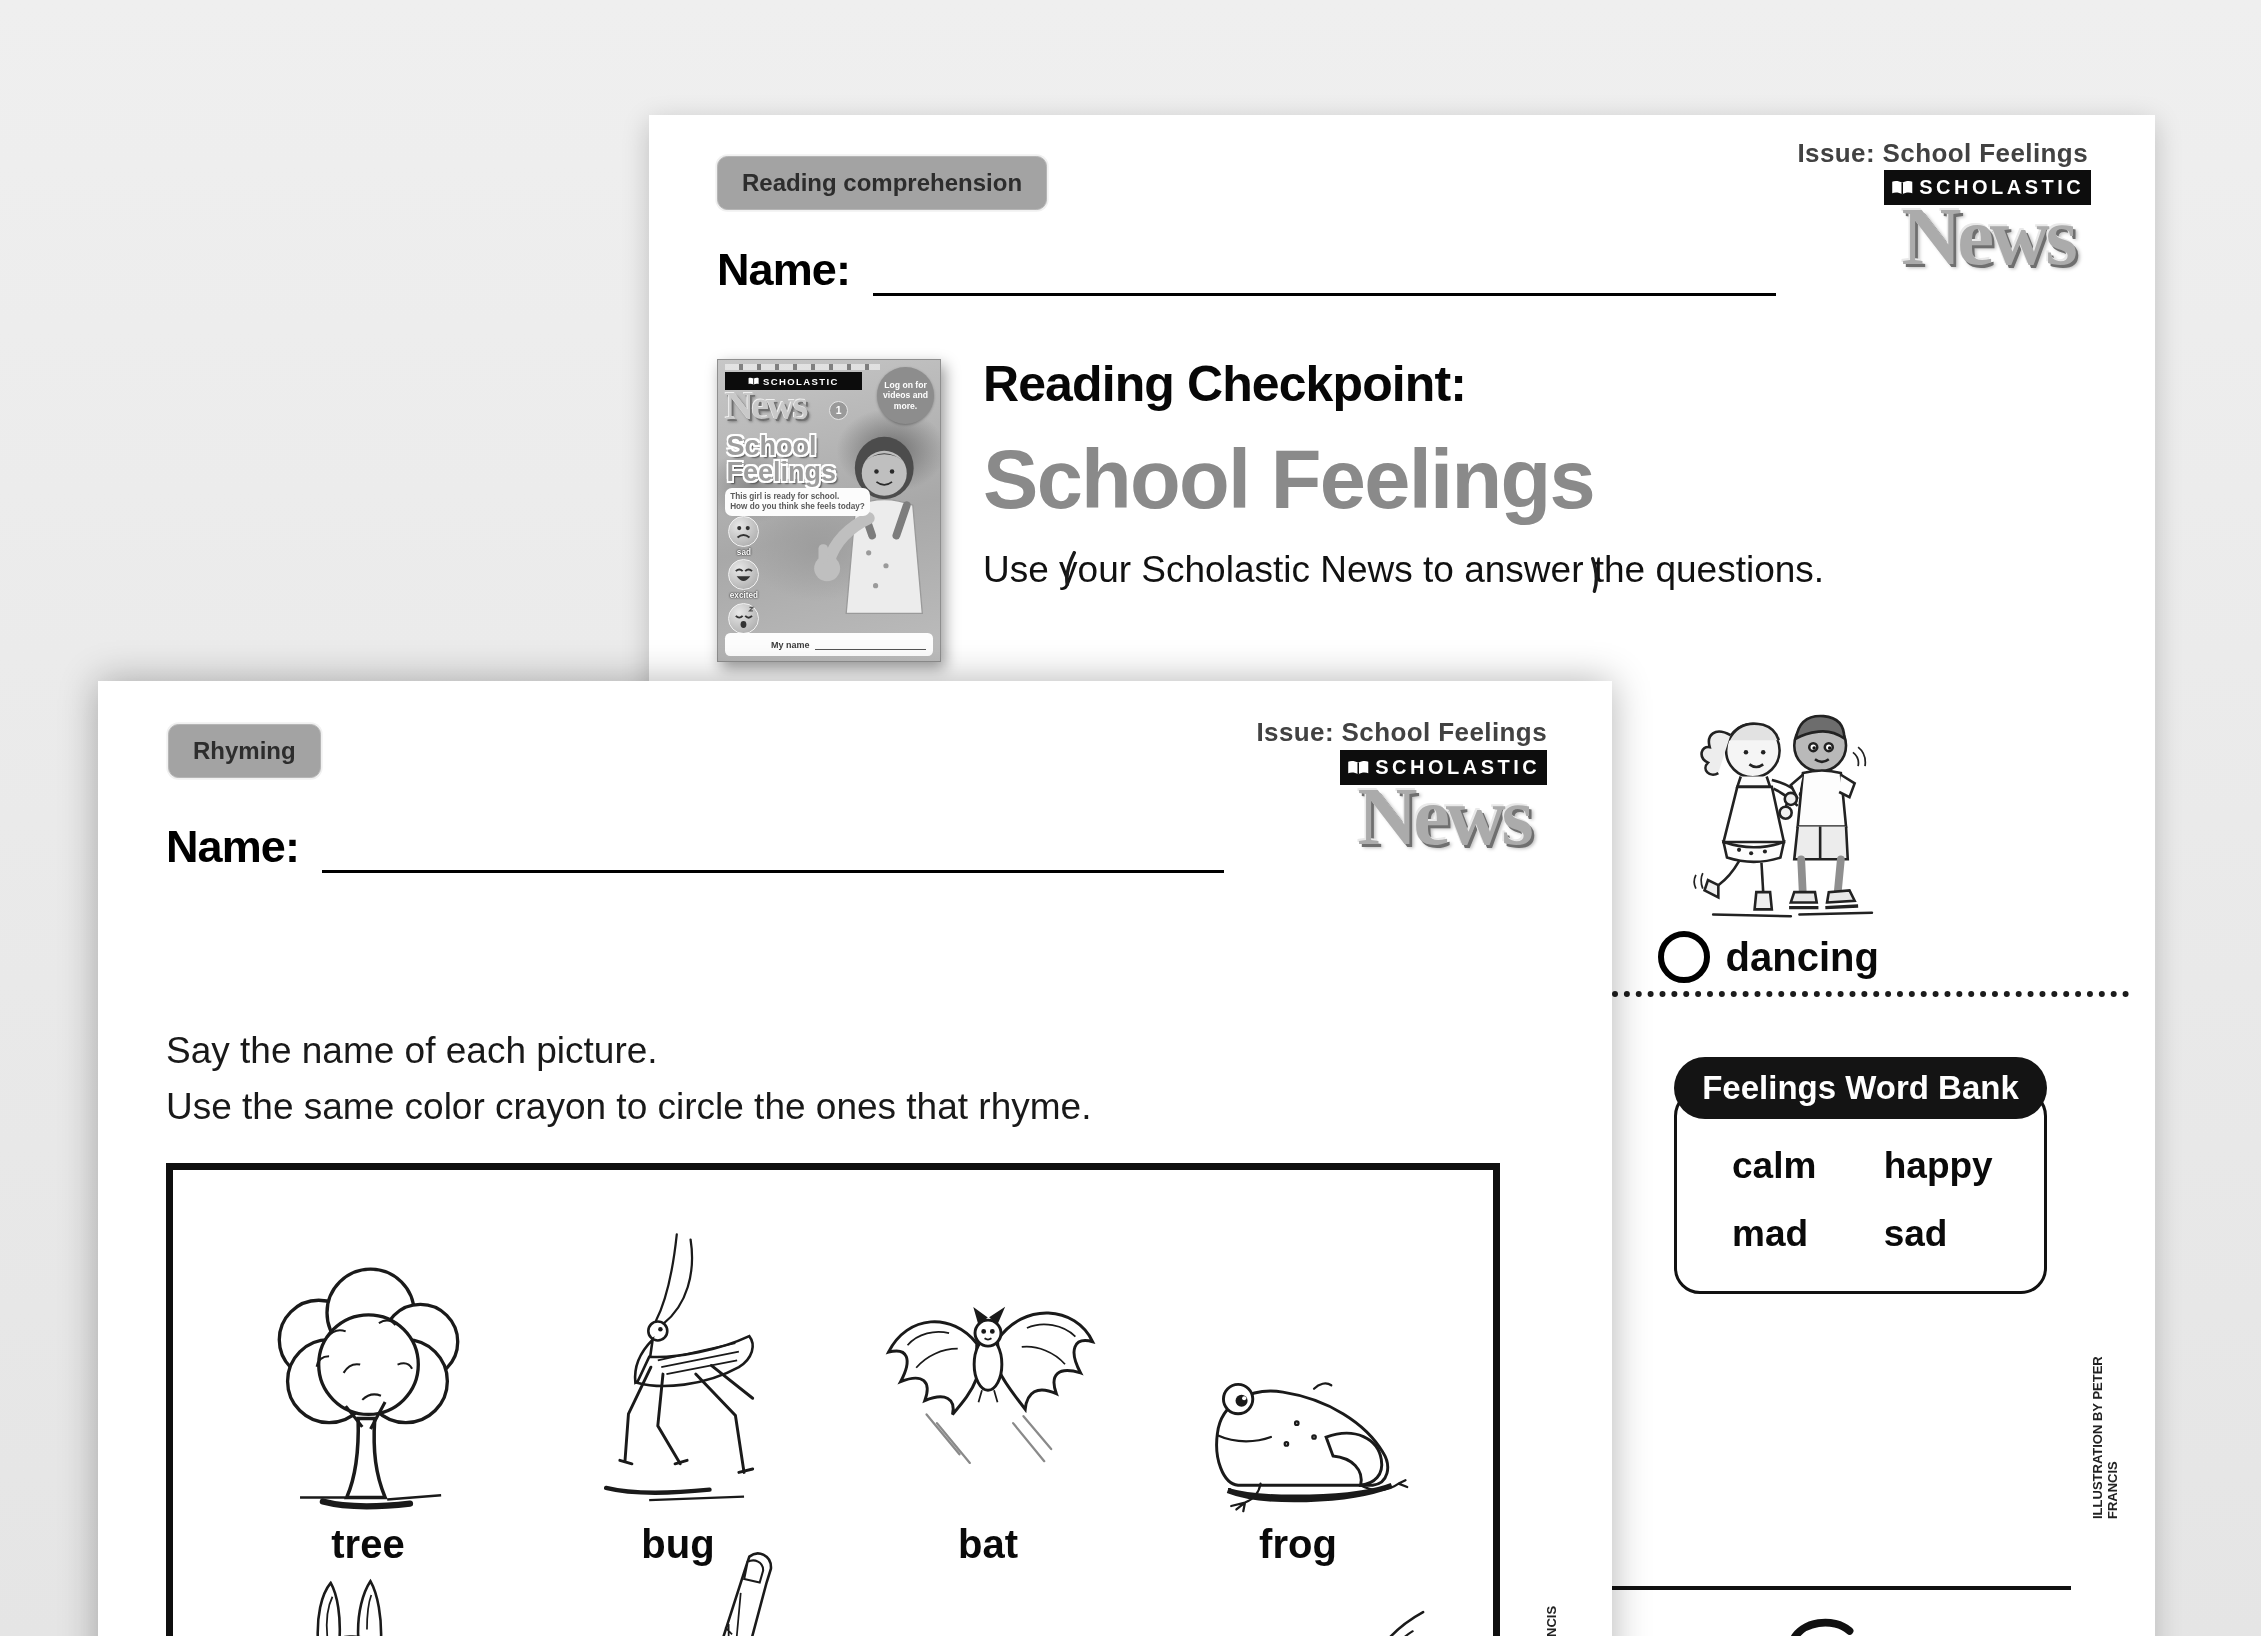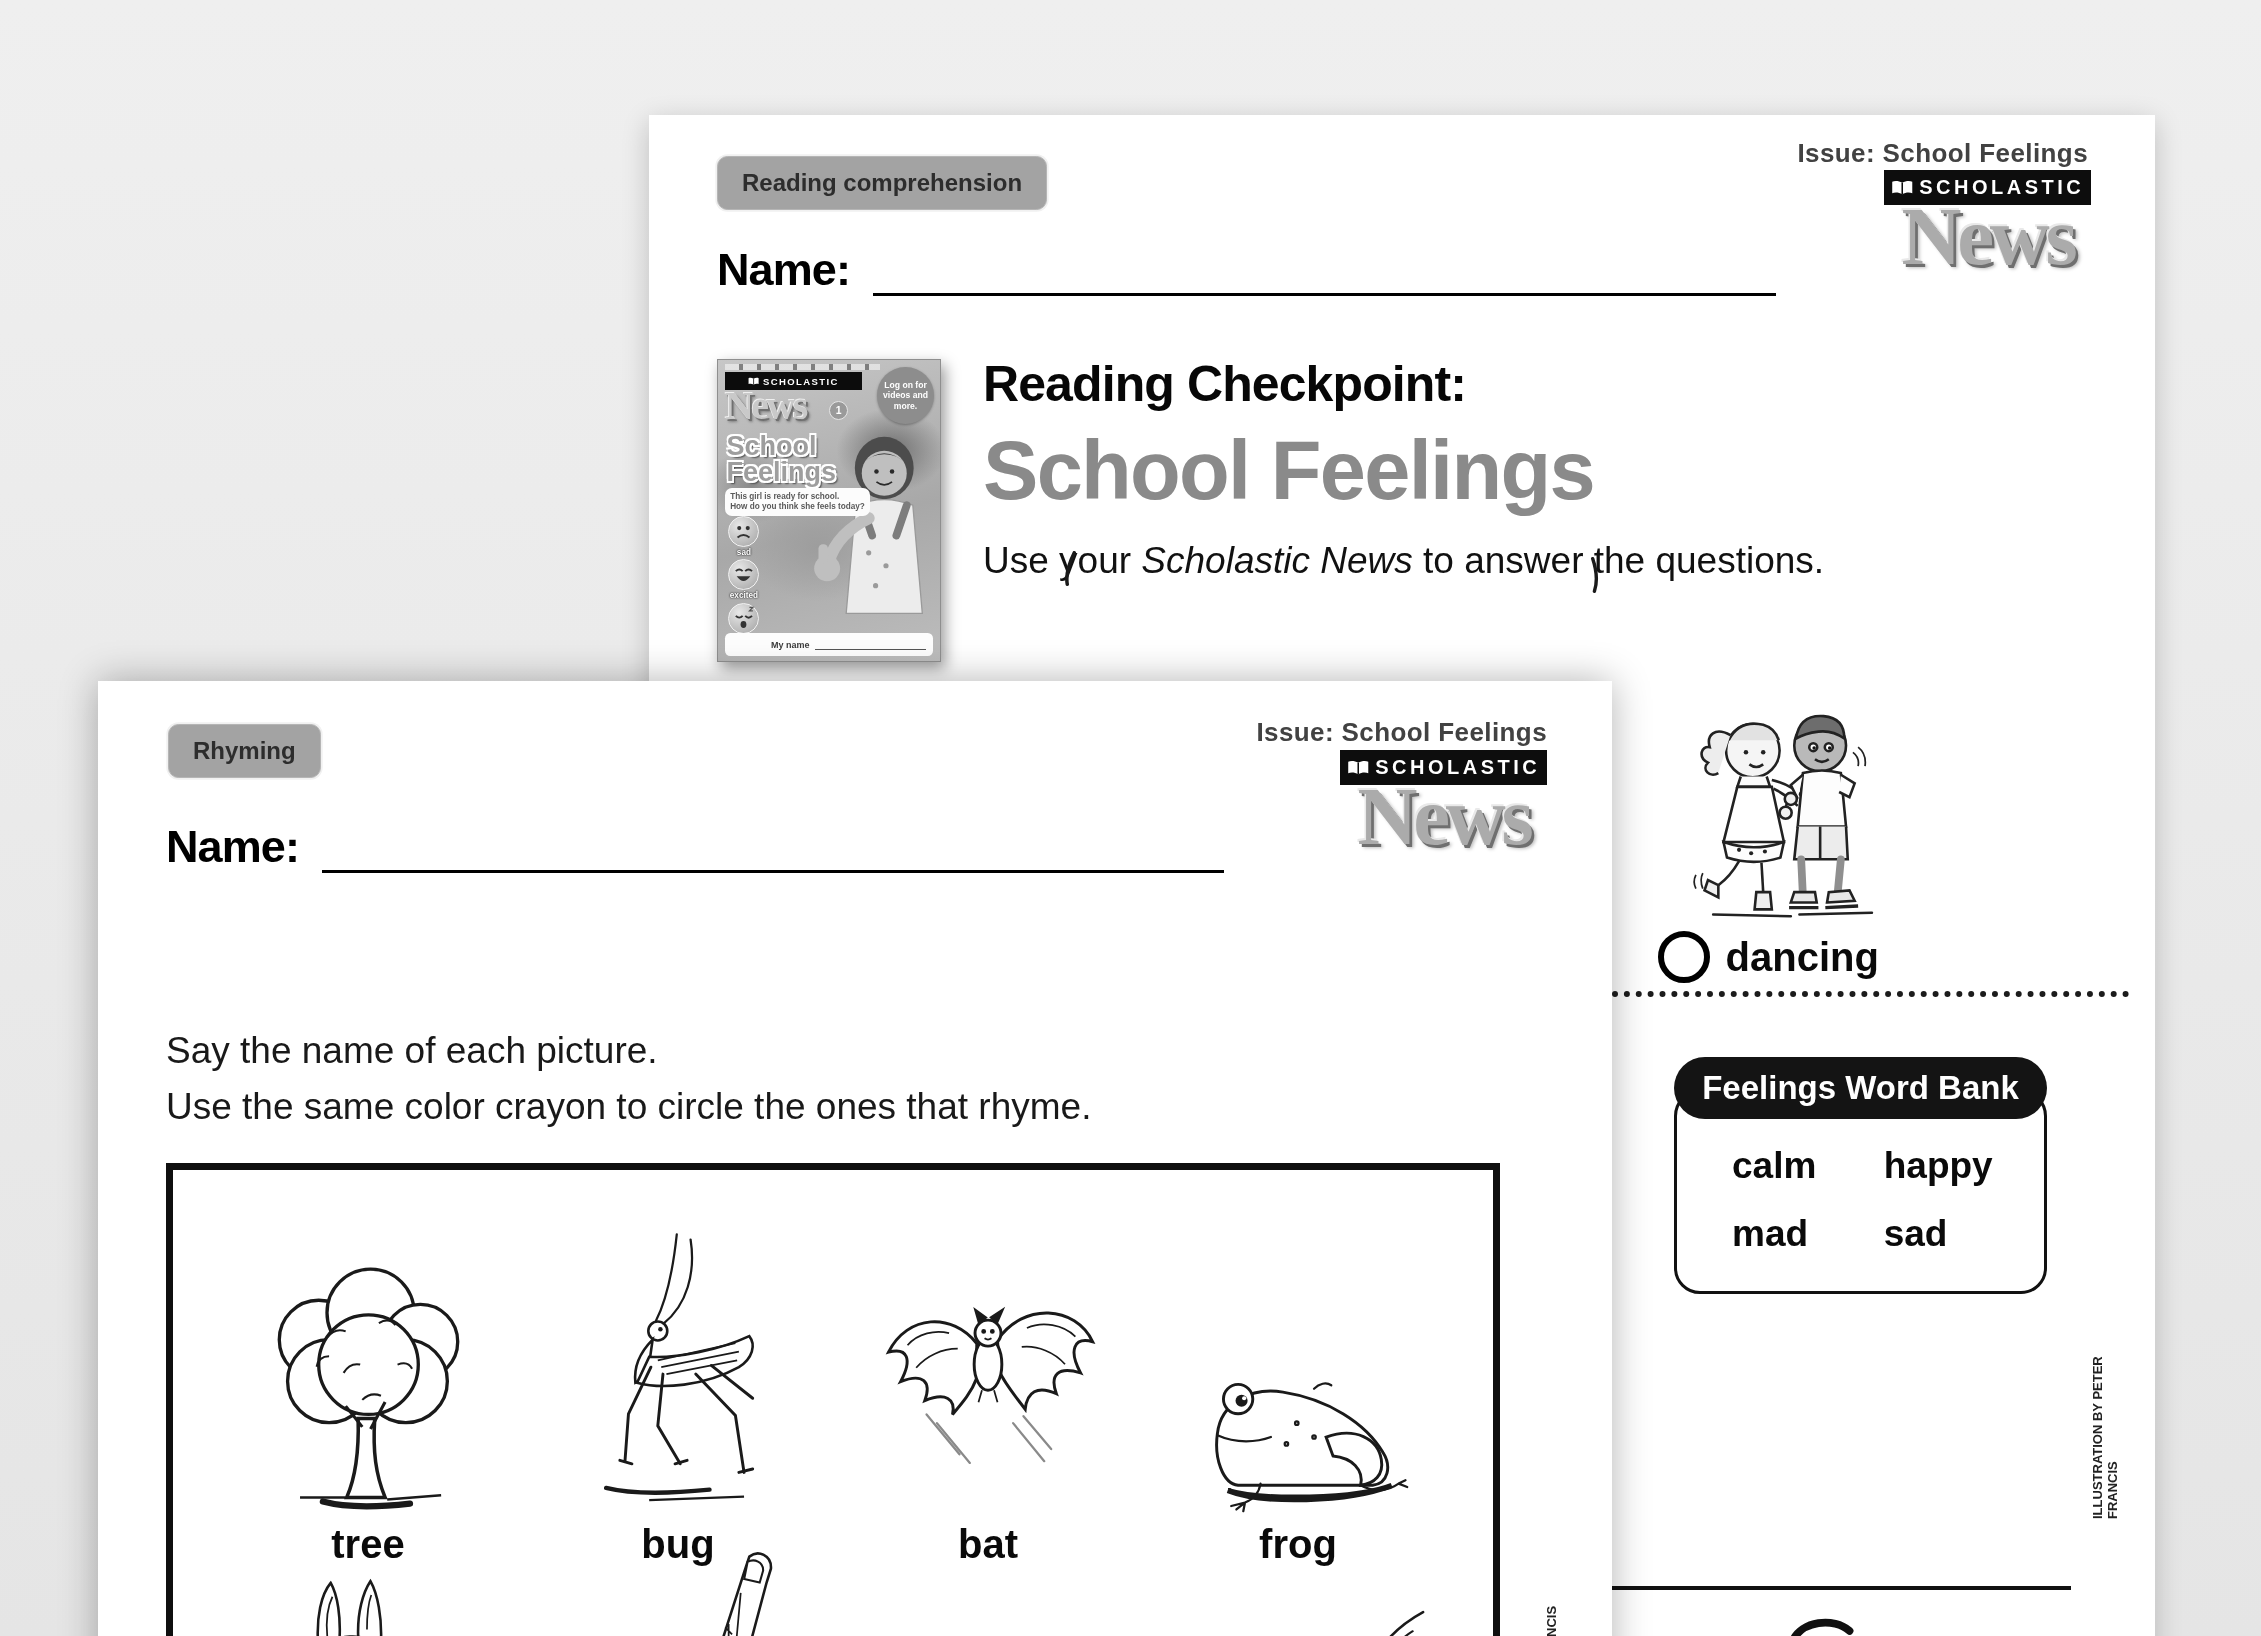--- a/index.html
+++ b/index.html
@@ -23,21 +23,21 @@
   .sn-news{font-family:"Liberation Serif",serif;font-weight:900;font-size:83px;line-height:.82;
     color:#ababab;letter-spacing:-4.3px;margin-top:-3.5px;
     text-shadow:-1.7px -1.7px 0 #e9e9e9,2.6px 2.6px 0 #6f6f6f,4.3px 4.3px 3.5px rgba(0,0,0,.25);}
 
   .name-row{position:absolute;display:flex;align-items:flex-end;gap:22.5px;}
   .name-label{font-size:45px;font-weight:900;color:#000;letter-spacing:-0.9px;}
   .name-line{flex:1;border-bottom:3.5px solid #000;height:52px;}
 
   
   .hl1{font-size:50px;font-weight:900;color:#070707;letter-spacing:-0.9px;}
-  .hl2{font-size:83px;font-weight:900;color:#8a8a8a;letter-spacing:-1.7px;margin-top:10px;}
+  .hl2{font-size:83px;font-weight:900;color:#8a8a8a;letter-spacing:-1.7px;margin-top:19px;}
   .hl-sub{font-size:37px;color:#111;margin-top:21px;}
 
   
   .option-row{position:absolute;display:flex;align-items:center;gap:15.6px;}
   .bubble{width:40px;height:40px;border:6px solid #000;border-radius:50%;background:#fff;}
   .option-label{font-size:40px;font-weight:900;color:#0a0a0a;}
   .dotted-sep{position:absolute;border-top:6px dotted #1c1c1c;}
   .wordbank{position:absolute;width:373px;}
   .wb-pill{position:relative;z-index:2;background:#141414;color:#fff;border-radius:31px;
     text-align:center;font-size:33px;font-weight:800;padding:12px 0;}
@@ -93,21 +93,21 @@
   .cov-face{width:29px;height:29px;border-radius:50%;border:1.7px solid #f2f2f2;
     background:radial-gradient(circle at 35% 30%,#e8e8e8,#a2a2a2);}
   .cov-elabel{font-size:8.2px;font-weight:800;color:#fff;margin-top:0.9px;
     text-shadow:0 0 1.7px #333,0 0 1.7px #333;}
   .cov-name{position:absolute;left:7px;right:7px;bottom:5.2px;height:22.5px;background:#fdfdfd;
     border-radius:5.2px;display:flex;align-items:center;gap:5.2px;padding:0 7px;}
   .cov-name-label{font-size:9px;font-weight:800;color:#3c3c3c;white-space:nowrap;margin-left:39px;}
   .cov-name-line{flex:1;border-bottom:1.3px solid #555;height:10.4px;}
   .cov-girl{position:absolute;right:1.7px;bottom:26px;}
 
-  .it{font-style:italic;text-align:center;}
+  .it{text-align:center;}
 </style>
 </head>
 <body>
 
 <div id="canvas">
 
   <div class="page" id="back-page">
 
     <div class="tag" style="left:68px;top:41px;">Reading comprehension</div>
 

